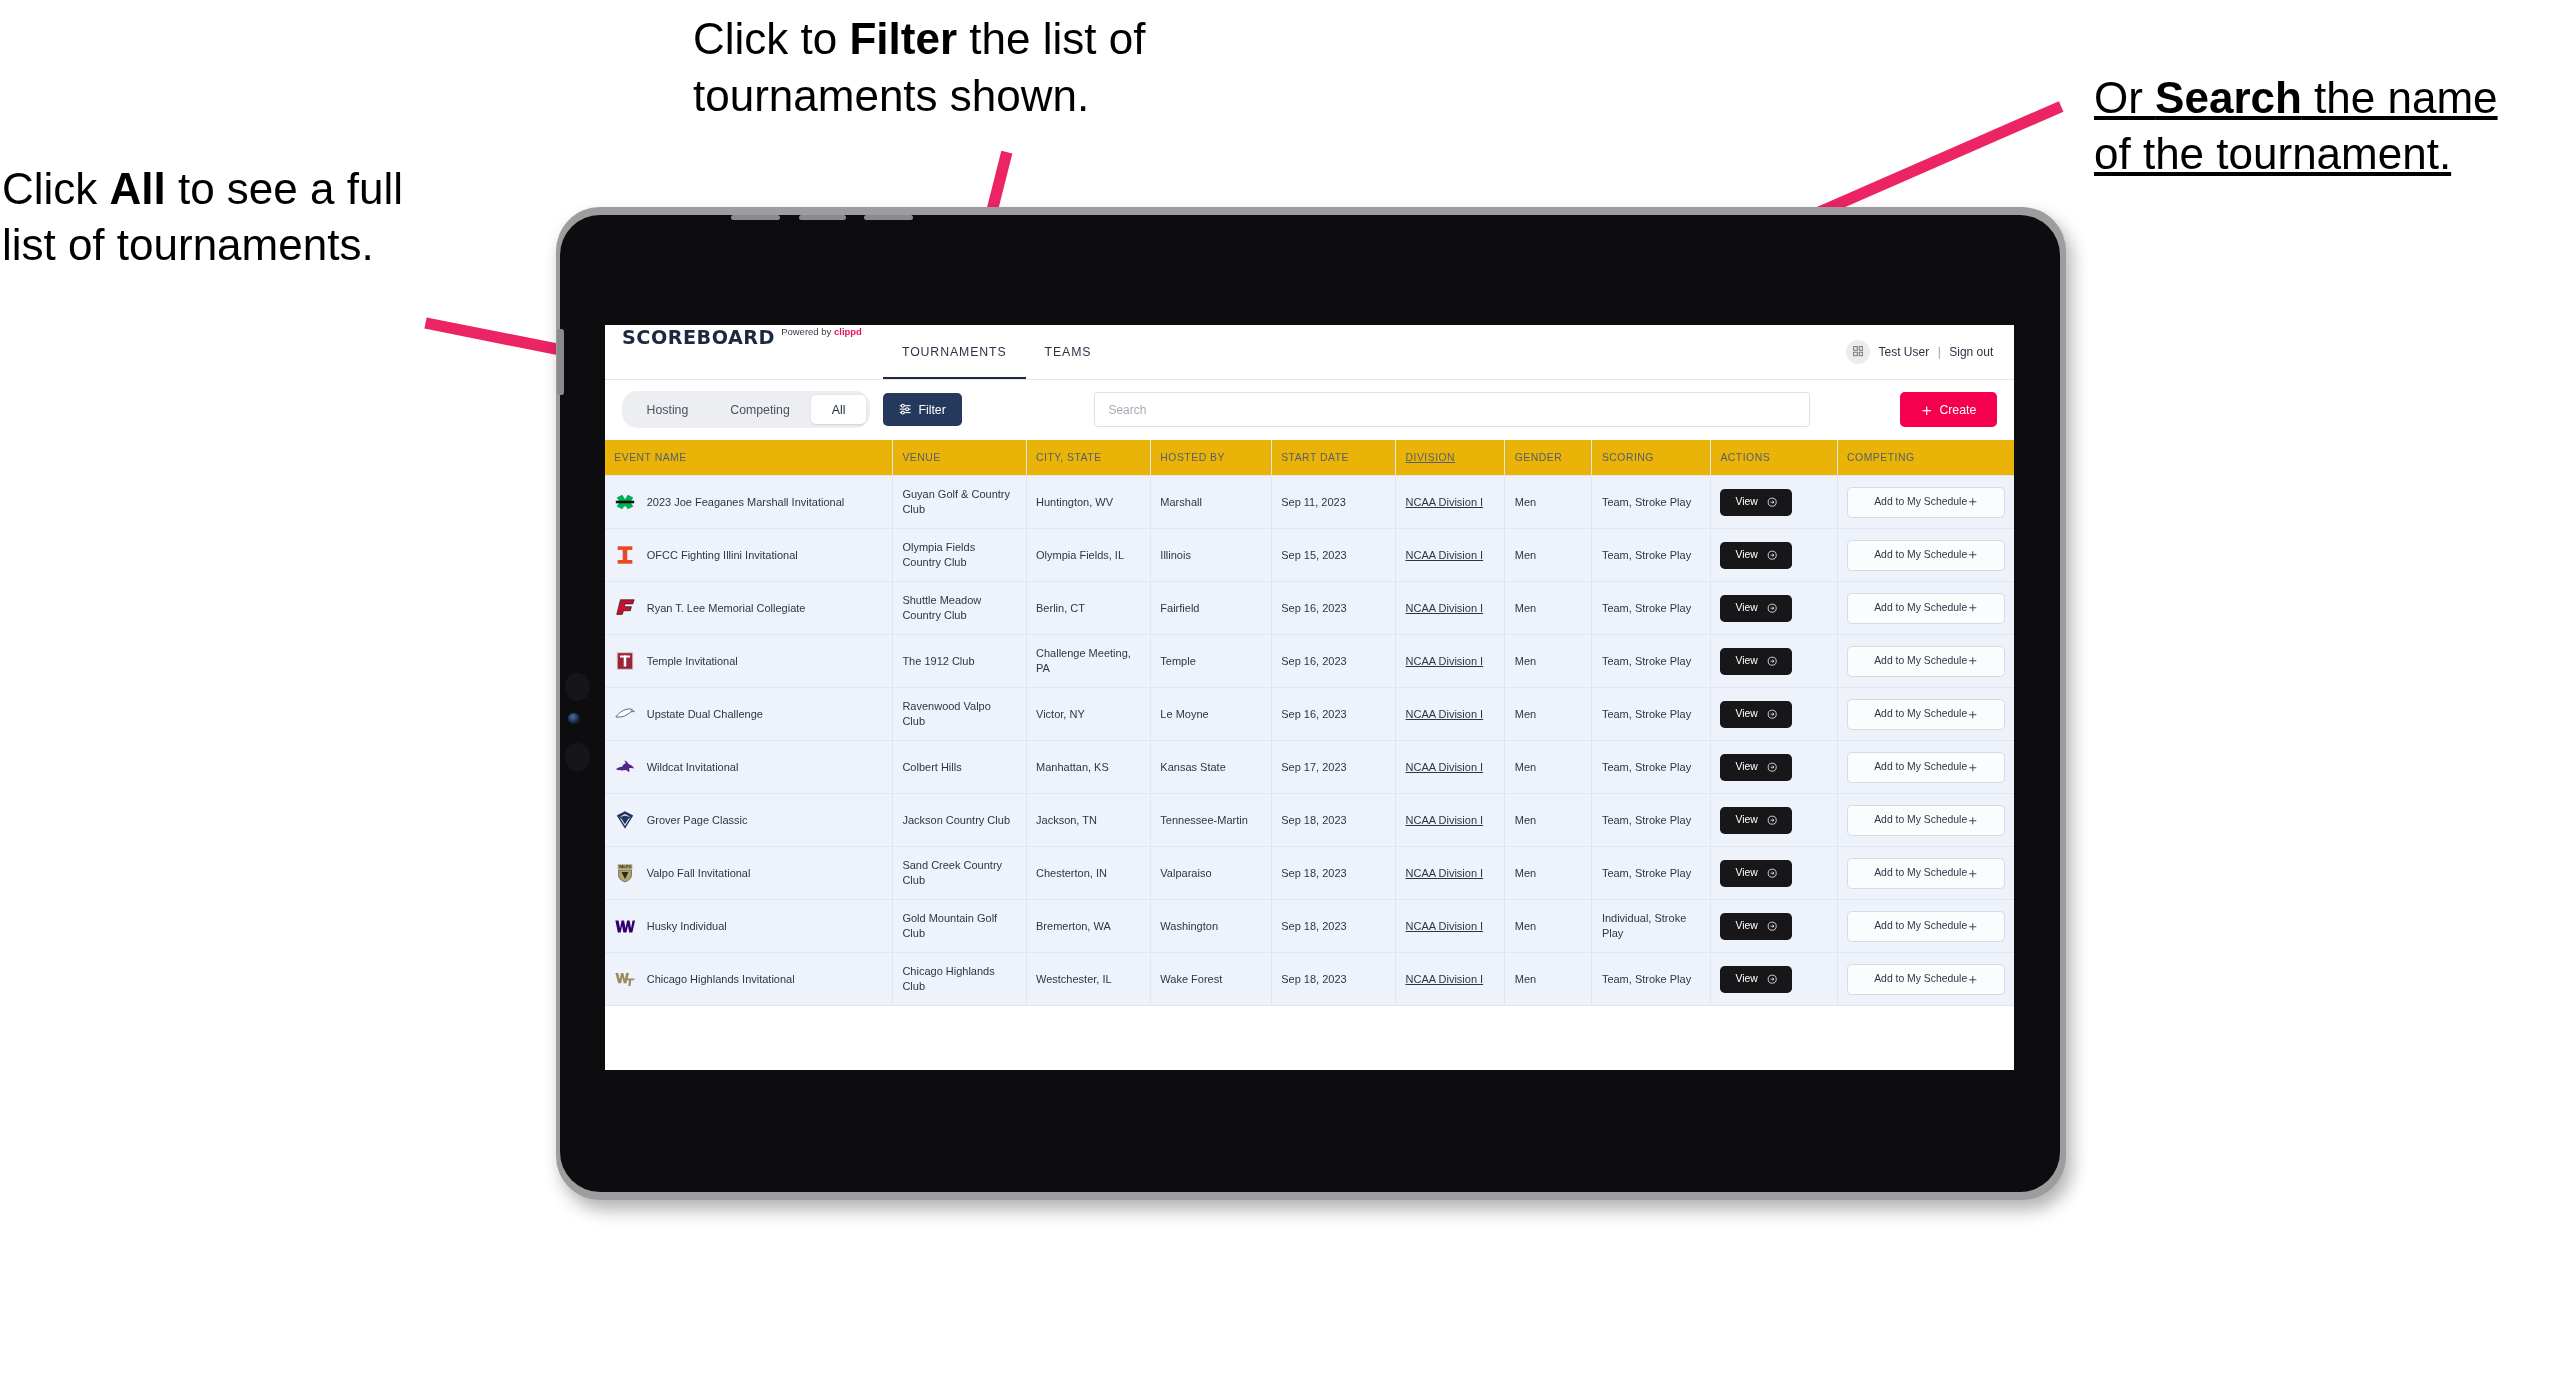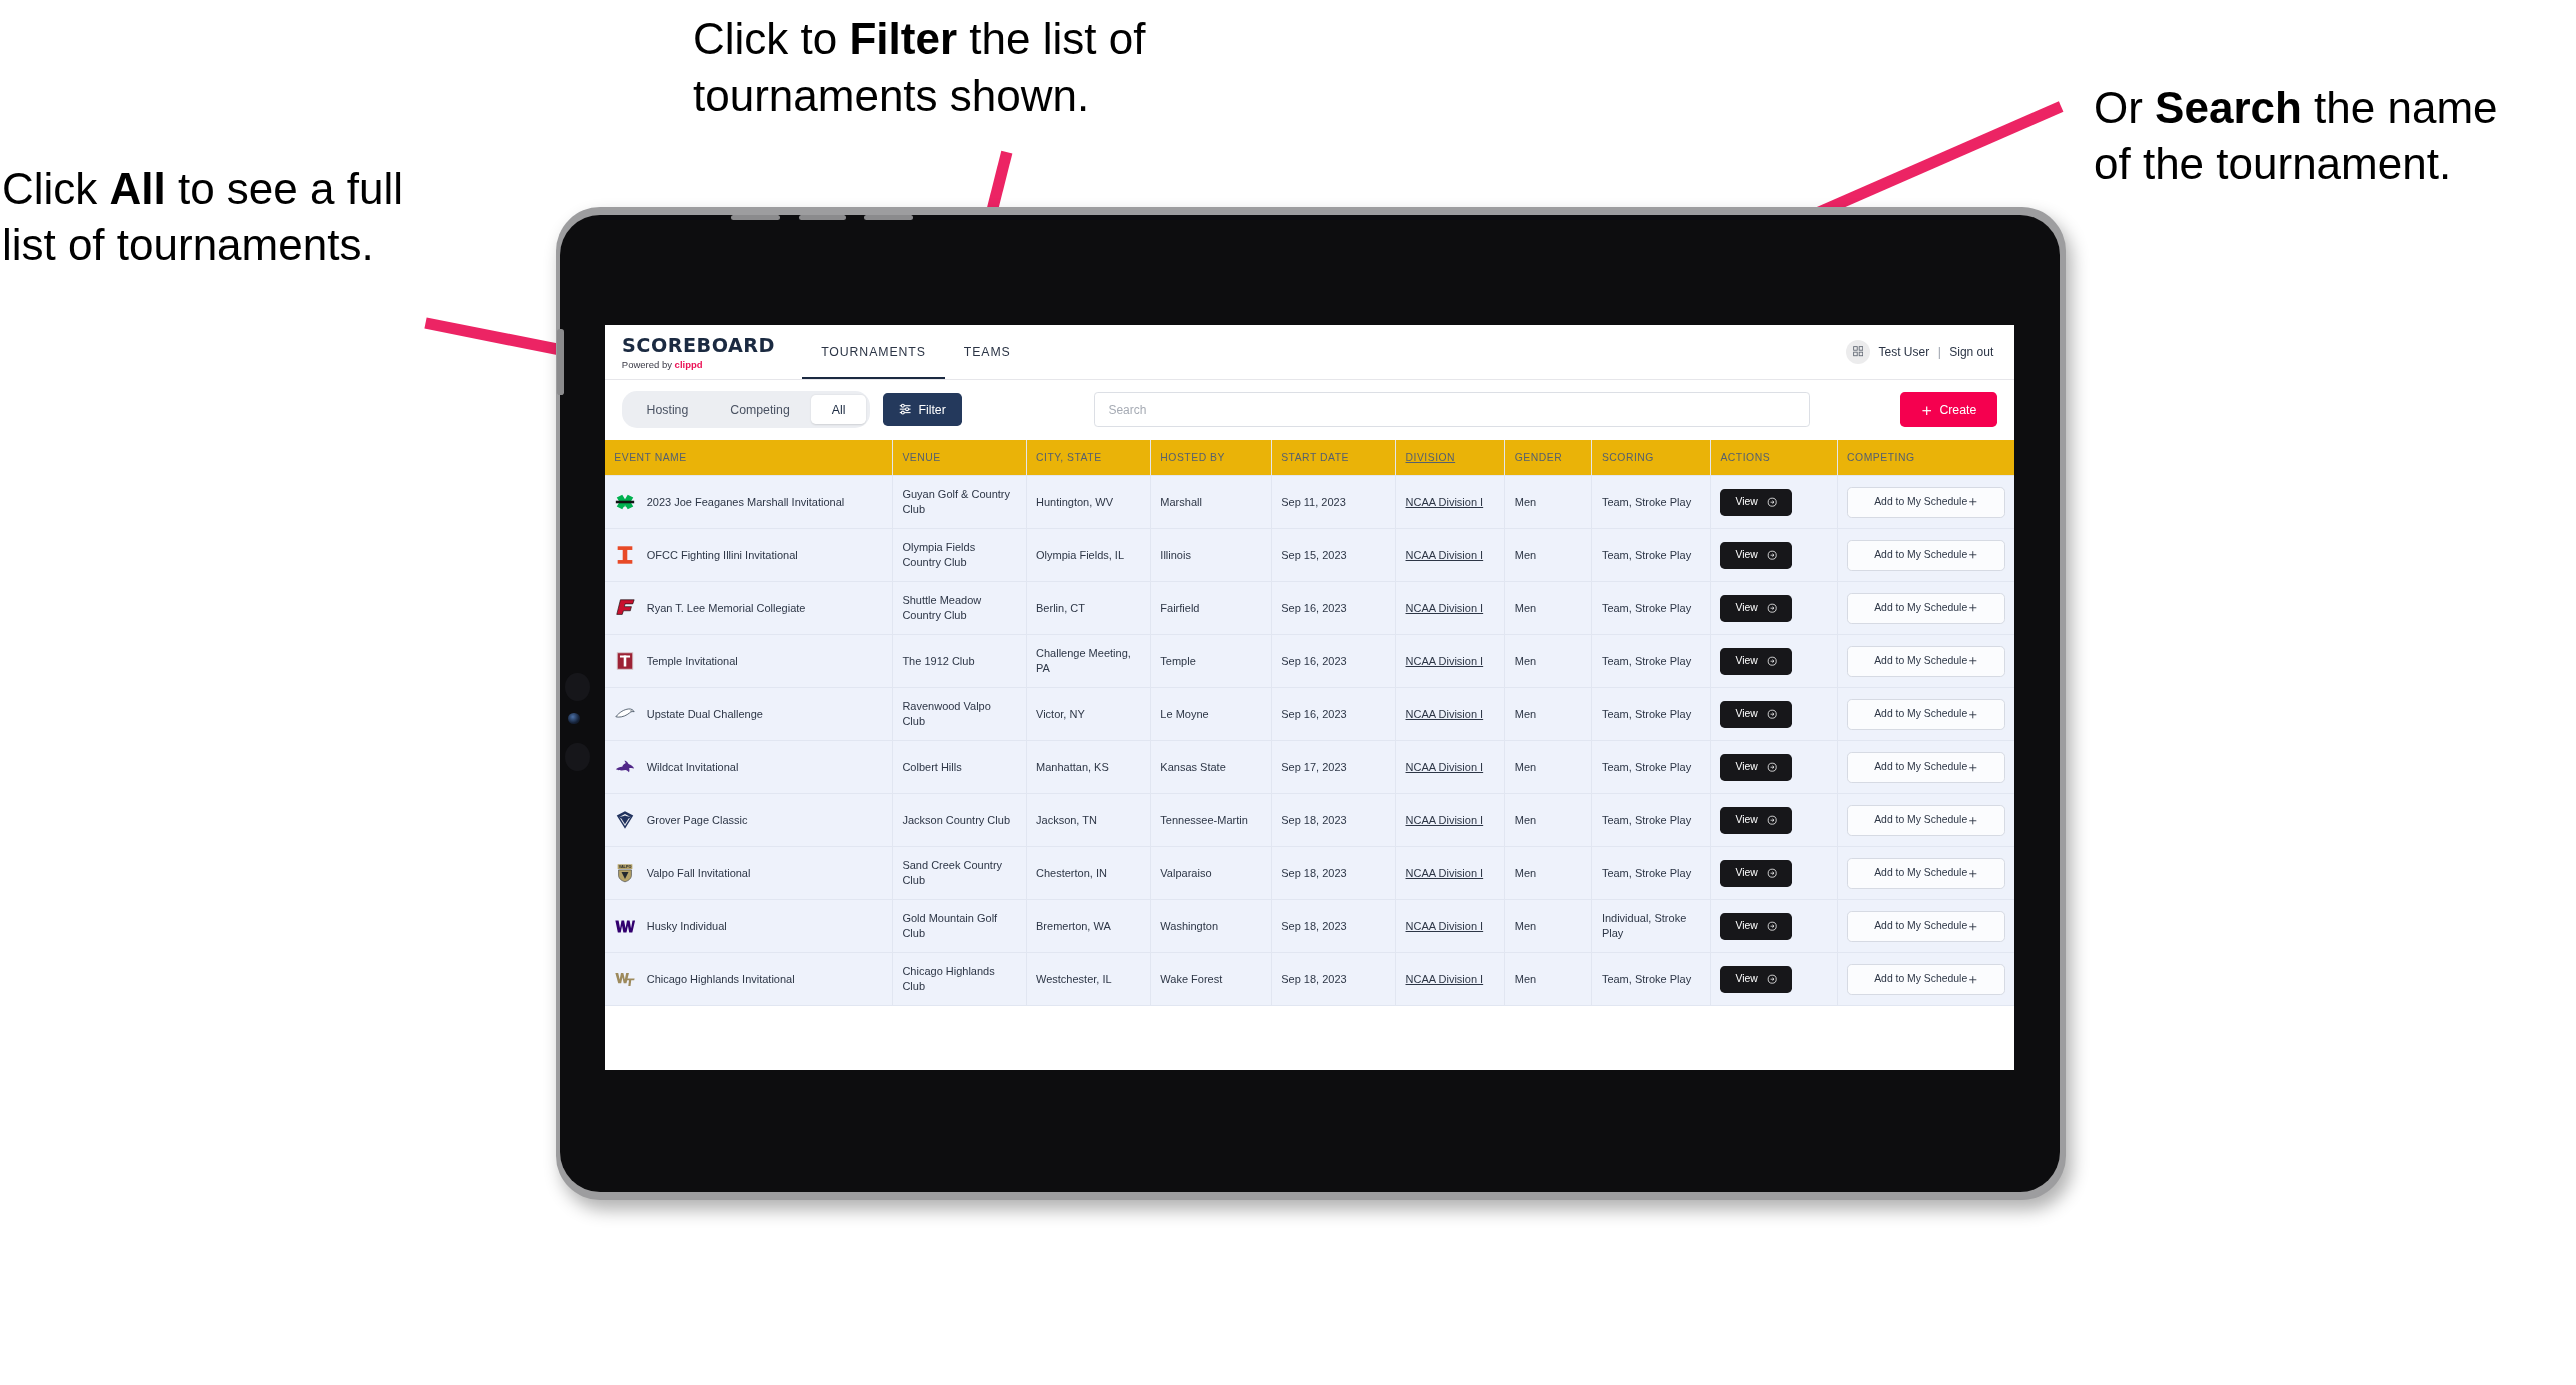--- a/index.html
+++ b/index.html
@@ -10,21 +10,21 @@
   }
 
   
   .annot{
     position:absolute;color:#000;font-size:44px;line-height:1.28;
     font-family:"Liberation Sans","DejaVu Sans",sans-serif;white-space:pre-line;
   }
   .annot b{font-weight:bold;}
   #annot-all{left:1.9px;top:161px;width:446px;}
   #annot-filter{left:693px;top:11.4px;width:665px;}
-  #annot-search{left:2094px;top:80px;width:437px;}
+  #annot-search{left:2094px;top:70px;width:437px;text-decoration:underline;}
 
   .arrow-layer{position:absolute;left:0;top:0;width:2576px;height:1386px;pointer-events:none;}
 
   
   #tablet{
     position:absolute;left:556px;top:207px;width:1510px;height:993px;
   }
   .tab-outer{
     position:absolute;inset:0;background:#9d9d9f;border-radius:44px;
     box-shadow:5.7px 9.5px 17px rgba(0,0,0,.30);
@@ -41,21 +41,21 @@
   .btn-side{position:absolute;left:-2.8px;width:6.6px;background:#8b8b8d;border-radius:2.8px;}
   .cam{position:absolute;border-radius:50%;background:#16161a;}
   .cam-lens{position:absolute;width:11.4px;height:11.4px;border-radius:50%;
     background:radial-gradient(circle at 40% 35%,#4a6fa5 0%,#16233a 60%,#0a0a0c 100%);}
 
   
   .app{position:absolute;inset:0;background:#fff;display:flex;flex-direction:column;}
 
   .topbar{height:54px;background:#fff;display:flex;align-items:stretch;
           border-bottom:0.9px solid #e6e6ea;position:relative;flex:0 0 auto;}
-  .brand{display:flex;flex-direction:column;justify-content:center;padding:0 21px 0 17px;}
+  .brand{display:flex;justify-content:center;padding:0 21px 0 17px;}
   .brand-main{font-size:20px;font-weight:bold;letter-spacing:0.5px;color:#1b2a41;
               font-family:"DejaVu Sans","Liberation Sans",sans-serif;transform:scaleX(.96);transform-origin:left;}
   .brand-sub{font-size:9.5px;color:#3a3a46;margin-top:1.9px;}
   .brand-sub .clippd{color:#eb1256;font-weight:bold;}
   .nav{display:flex;align-items:stretch;}
   .nav-item{display:flex;align-items:center;padding:0 19px;font-size:12.3px;
             letter-spacing:0.9px;color:#2b3445;position:relative;cursor:pointer;}
   .nav-item.active::after{content:"";position:absolute;left:0;right:0;bottom:-0.9px;height:2.8px;background:#1b2a41;}
   .topbar-right{margin-left:auto;display:flex;align-items:center;gap:8.5px;padding-right:21px;font-size:12px;color:#2b3445;}
   .avatar{width:24px;height:24px;border-radius:50%;background:#ececed;display:flex;align-items:center;justify-content:center;}

